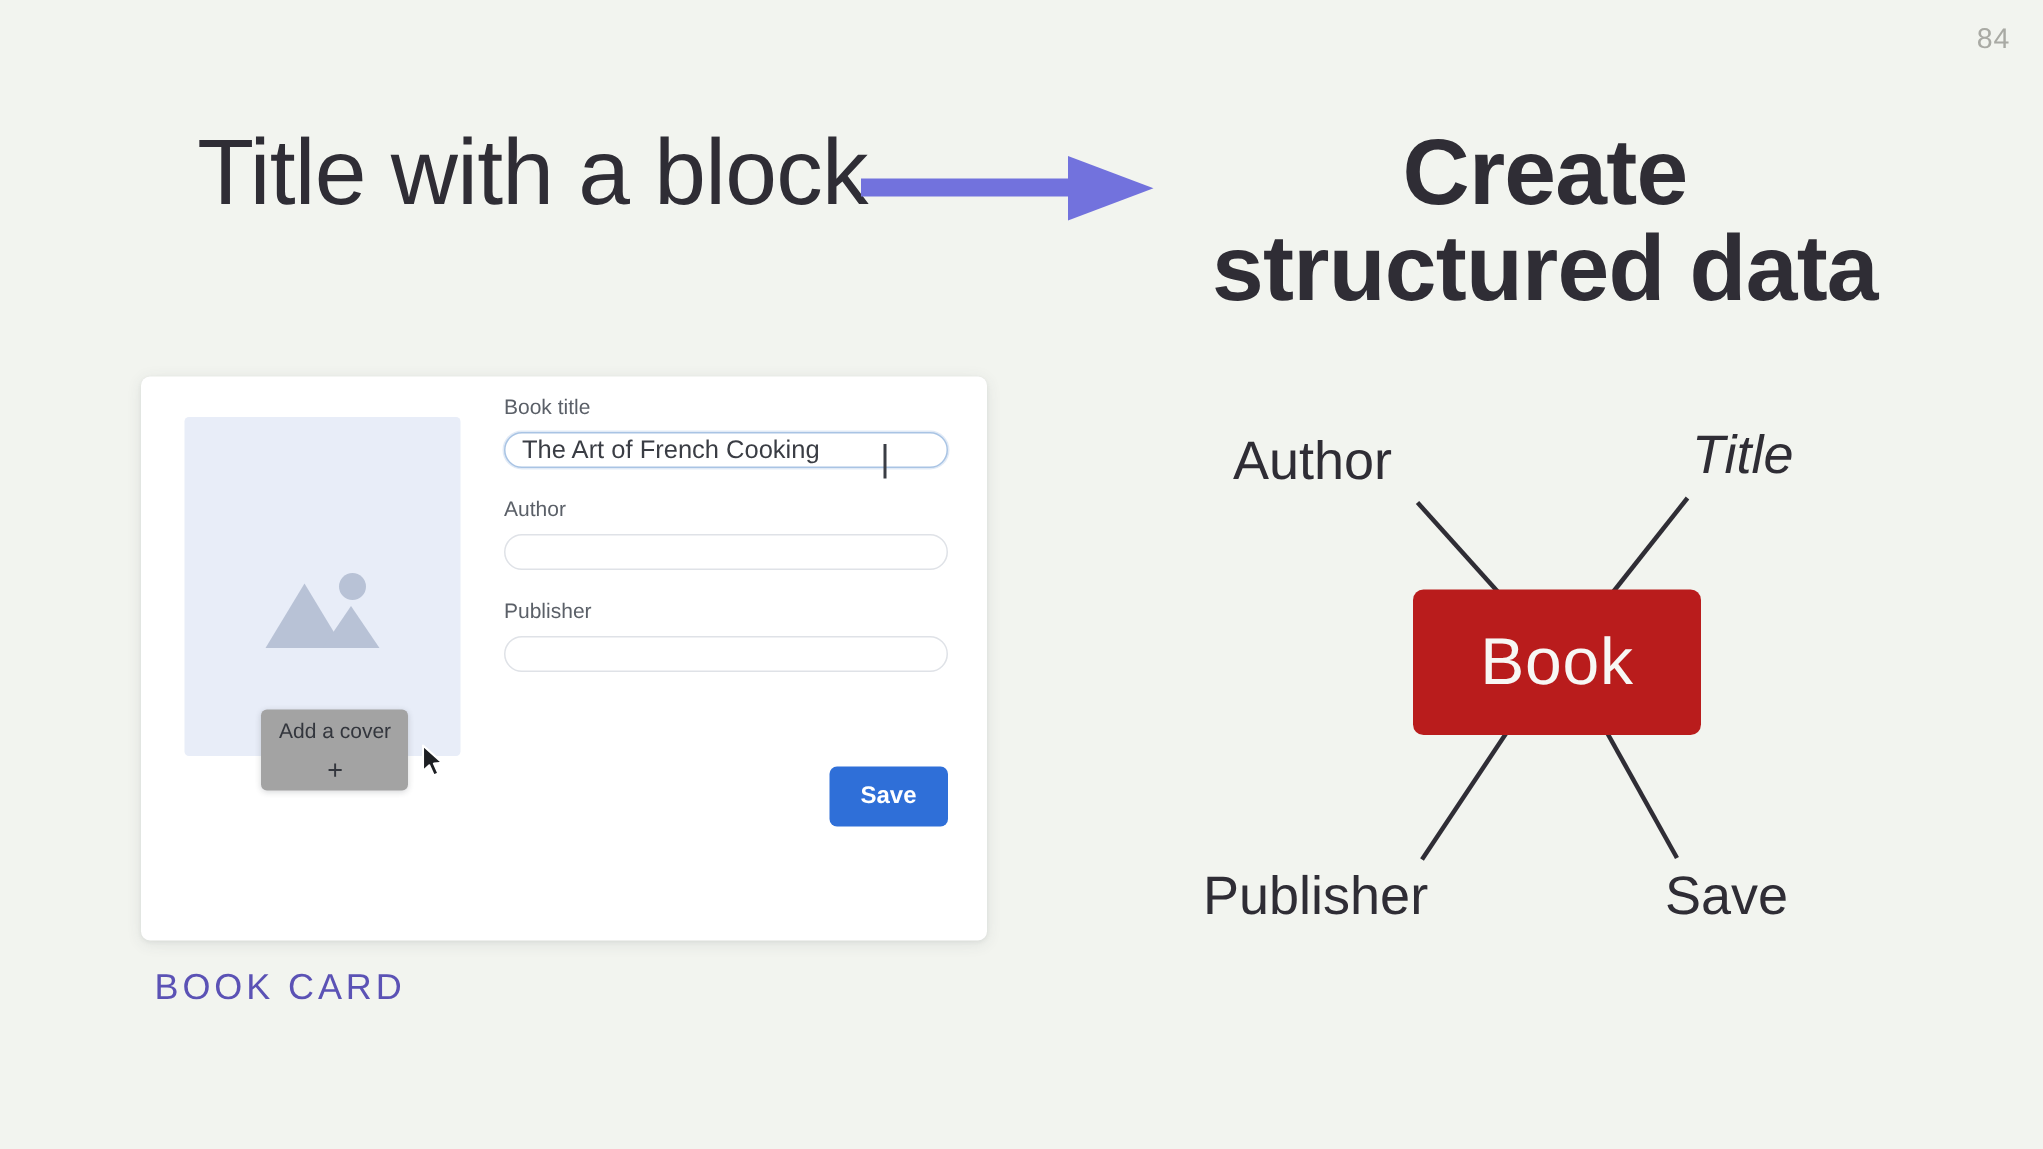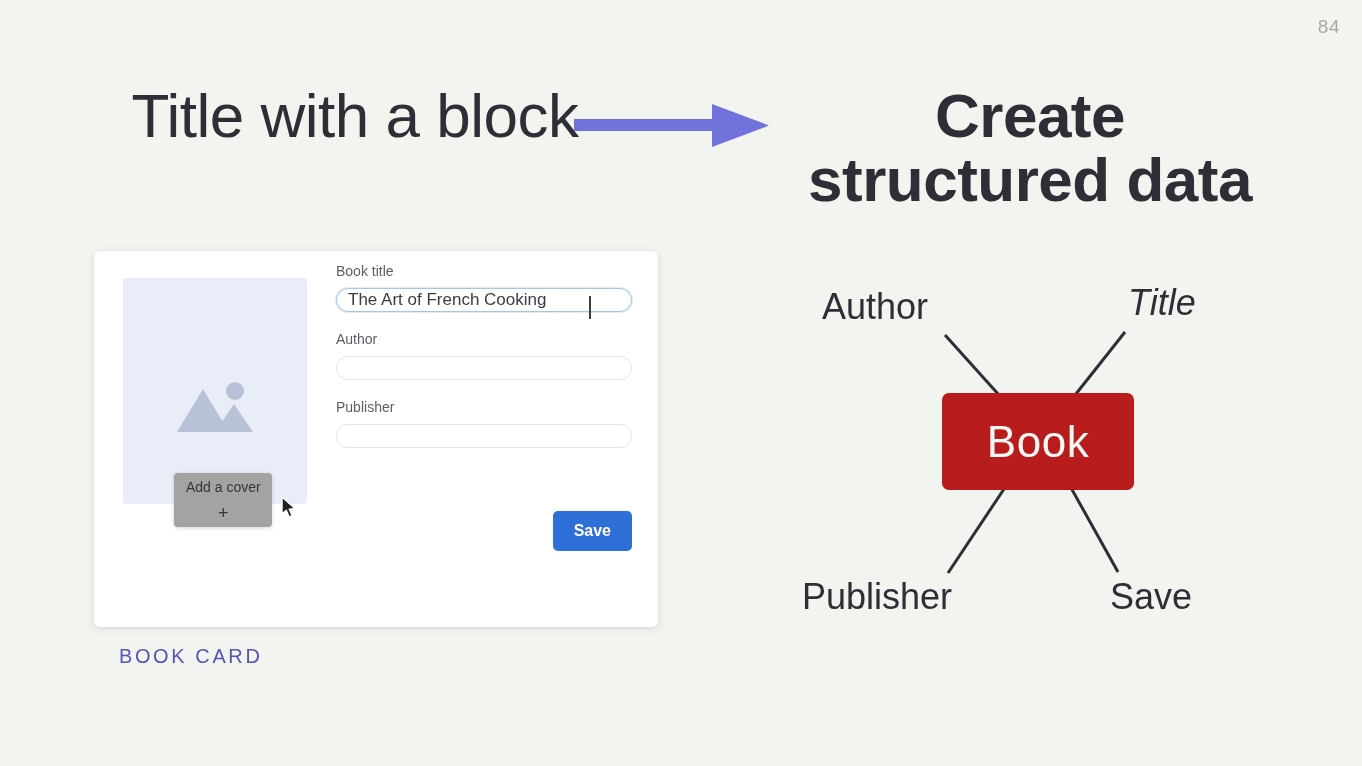--- a/index.html
+++ b/index.html
@@ -169,24 +169,23 @@
     font-family: "Liberation Sans", sans-serif;
     padding: 11px 21px;
     cursor: pointer;
   }
 
   
   #book-card-caption {
     position: absolute;
     left: 103px;
     top: 645px;
-    font-size: 20px;
+    font-size: 24px;
     letter-spacing: 2.6px;
     color: #5b52b5;
-    margin-left: 16px;
   }
 
   
   #structure-diagram {
     position: absolute;
     left: 780px;
     top: 270px;
     width: 500px;
     height: 370px;
   }

